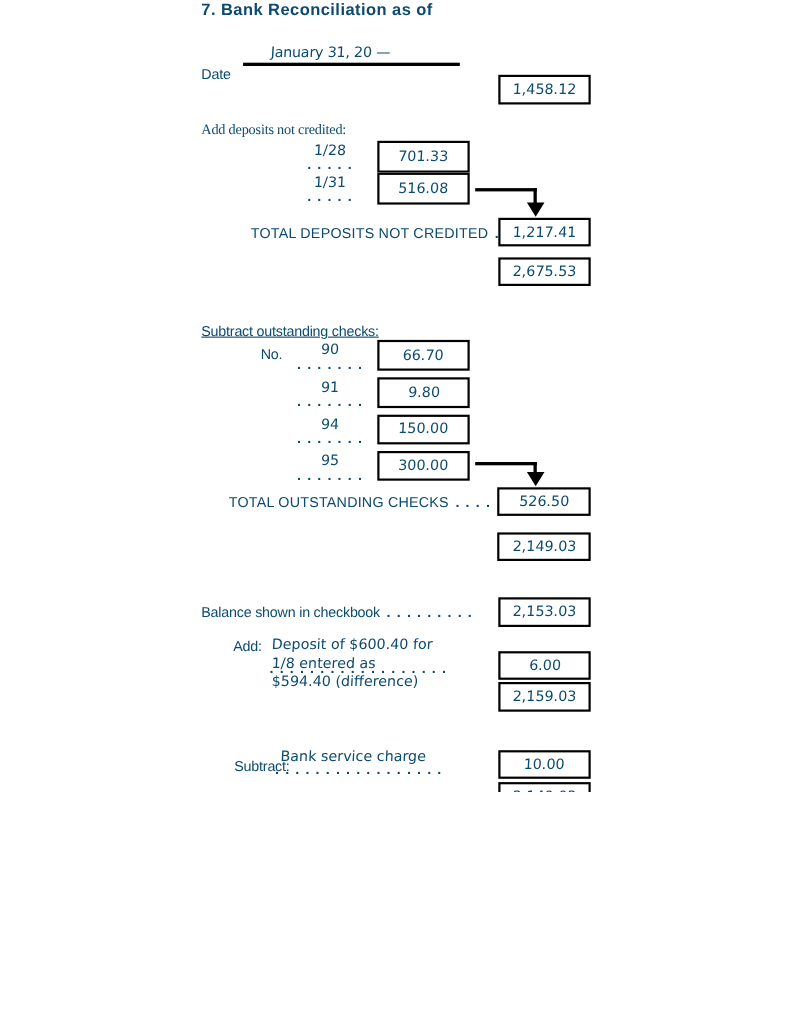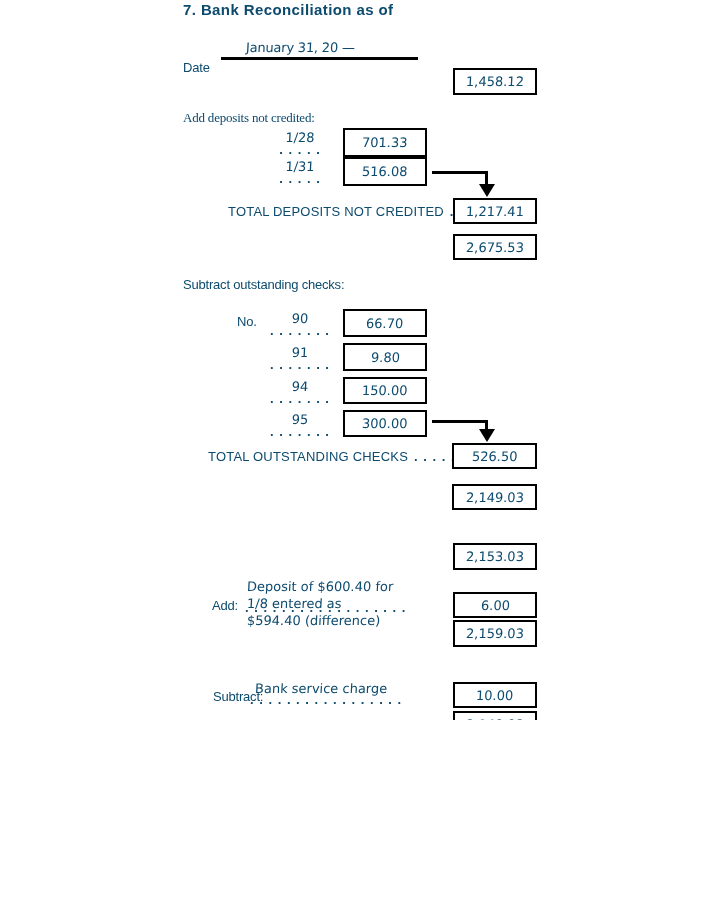--- a/index.html
+++ b/index.html
@@ -78,21 +78,21 @@
 
   <div class="lbl caps" style="left:228px; top:204px;"><span>TOTAL DEPOSITS NOT CREDITED</span><span class="dots">. .</span></div>
   <div class="box" style="left:453px; top:198px; width:84px; height:26px;">
       <span class="hw">1,217.41</span>
     </div>
 
   <div class="box" style="left:453px; top:234px; width:84px; height:26px;">
       <span class="hw">2,675.53</span>
     </div>
 
-  <div class="lbl" style="left:183px; top:277px;">Subtract outstanding checks:</div>
+  <div class="lbl" style="left:183px; top:293px;text-decoration:underline;">Subtract outstanding checks:</div>
   <div class="lbl" style="left:237px; top:314px;">No.</div>
 
   <div class="item" style="left:262px; top:313px; width:76px;">
     <span class="hw">90</span>
     <span class="item-dots">. . . . . . .</span>
   </div>
   <div class="box" style="left:343px; top:309px; width:84px; height:28px;">
       <span class="hw">66.70</span>
     </div>
 
@@ -125,25 +125,26 @@
 
   <div class="lbl caps" style="left:208px; top:449px;"><span>TOTAL OUTSTANDING CHECKS</span><span class="dots">. . . . .</span></div>
   <div class="box" style="left:452px; top:443px; width:85px; height:26px;">
       <span class="hw">526.50</span>
     </div>
 
   <div class="box" style="left:452px; top:484px; width:85px; height:26px;">
       <span class="hw">2,149.03</span>
     </div>
 
+  <div class="lbl" style="left:183px; top:549px;"><span>Balance shown in checkbook</span><span class="dots">. . . . . . . . .</span></div>
   <div class="box" style="left:453px; top:543px; width:84px; height:27px;">
       <span class="hw">2,153.03</span>
     </div>
 
-  <div class="lbl" style="left:212px; top:598px;">Add:</div>
+  <div class="lbl" style="left:212px; top:580px;">Add:</div>
   <div class="dots-line" style="left:245px; top:600px;">. . . . . . . . . . . . . . . . . .</div>
   <div class="note" style="left:247px; top:578px;">
     <span class="hw">Deposit of $600.40 for</span>
     <span class="hw">1/8 entered as</span>
     <span class="hw">$594.40 (difference)</span>
   </div>
   <div class="box" style="left:453px; top:592px; width:84px; height:26px;">
       <span class="hw">6.00</span>
     </div>
   <div class="box" style="left:453px; top:620px; width:84px; height:27px;">

